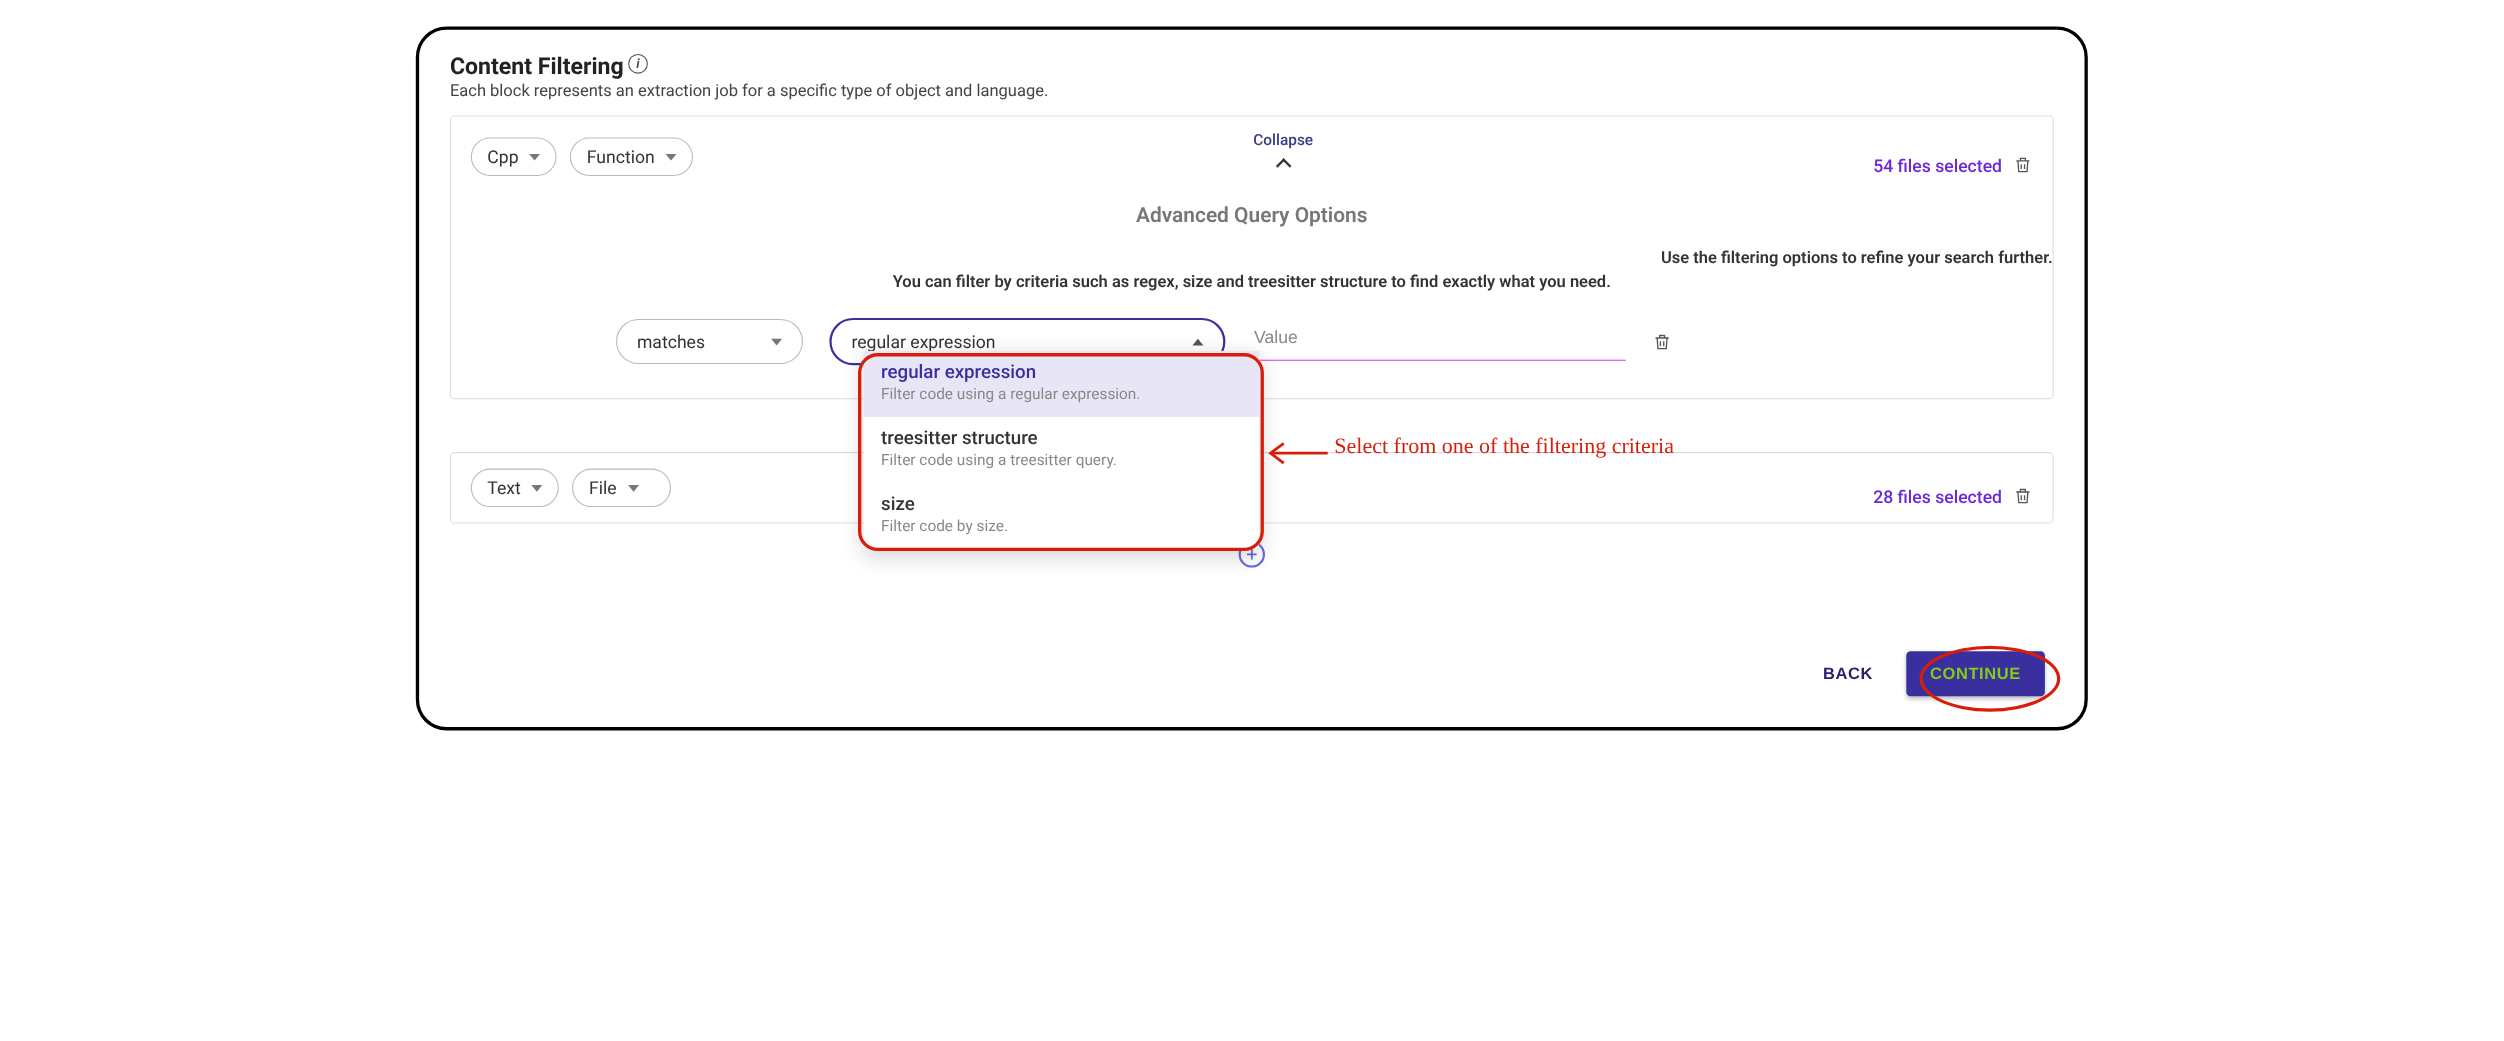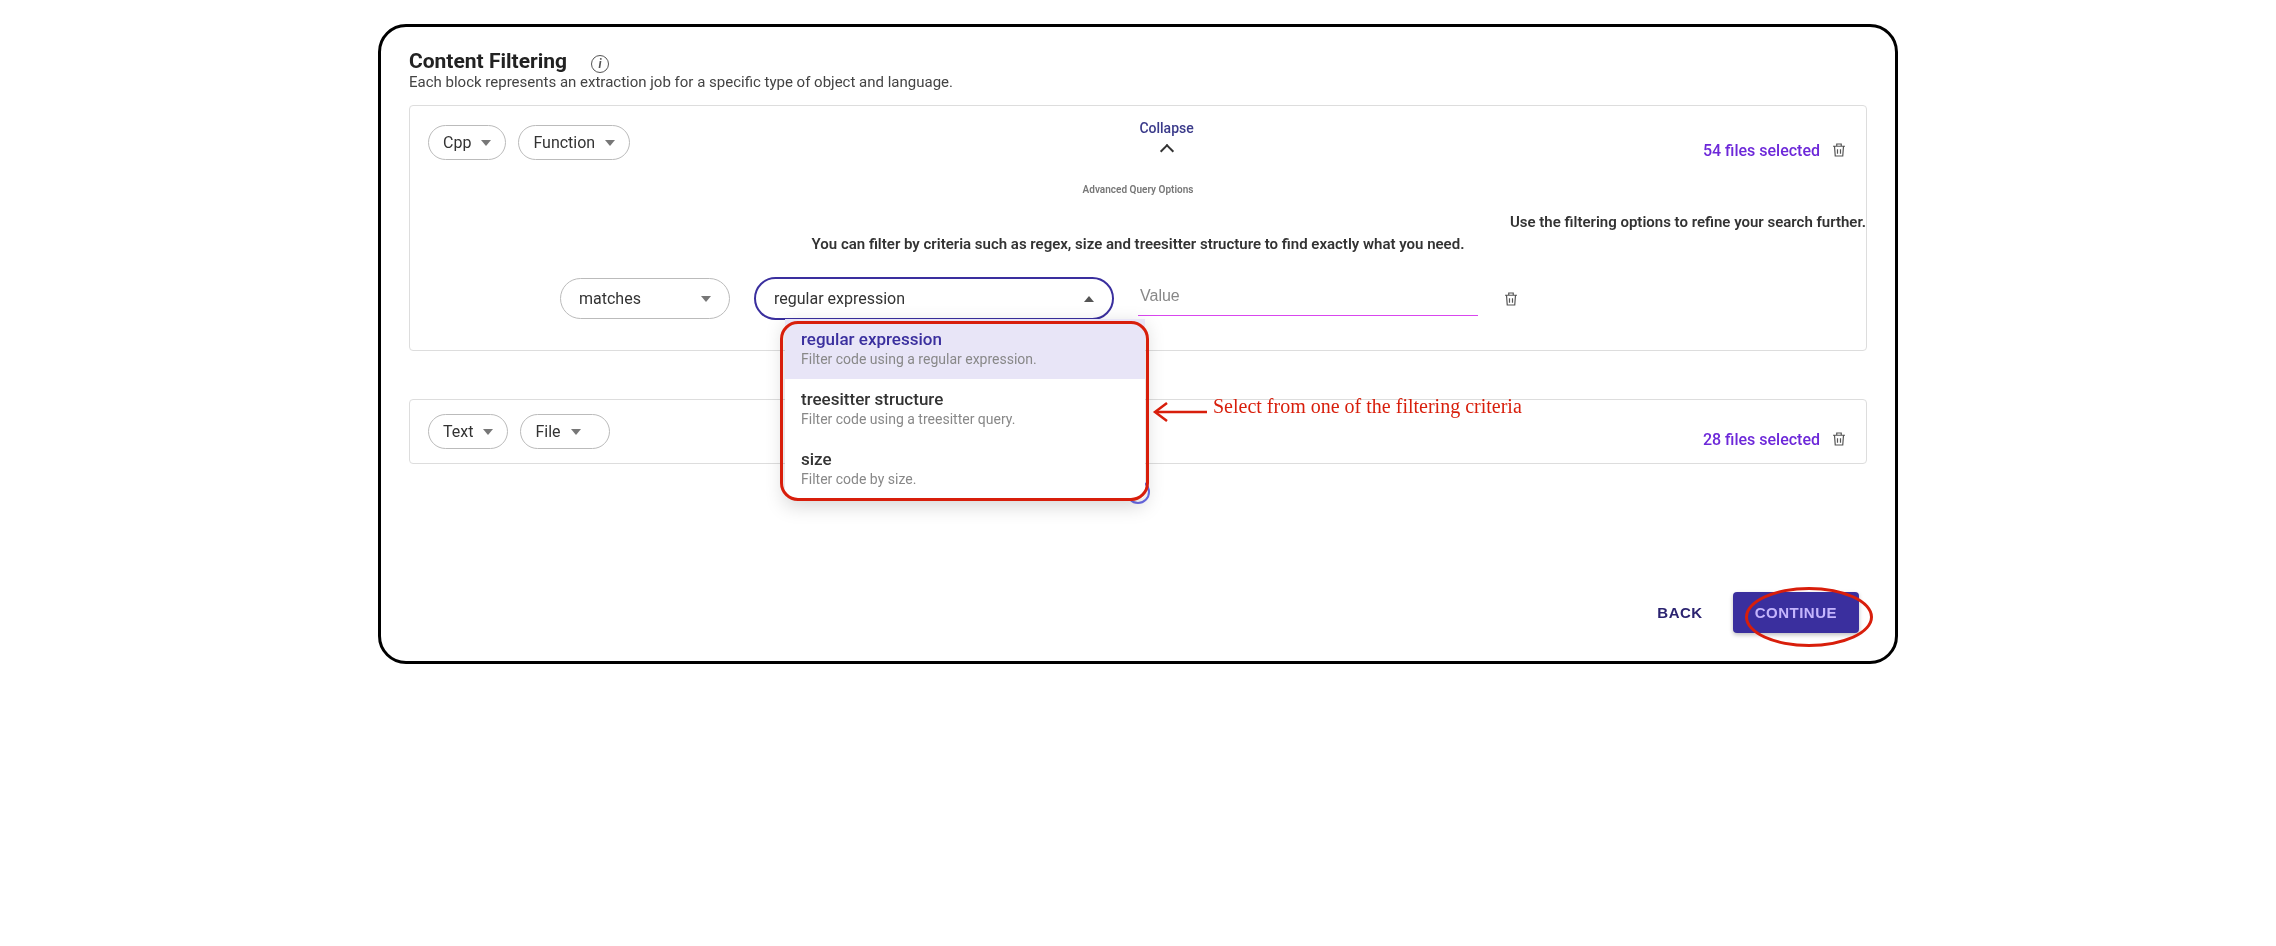--- a/index.html
+++ b/index.html
@@ -20,22 +20,22 @@
     margin: 0 auto;
     padding: 22px 28px 18px 28px;
     position: relative;
     background: #fff;
   }
   .cf-title {
     font-size: 21px;
     font-weight: 700;
     color: #222;
     display: flex;
-    align-items: flex-end;
-    gap: 24px;
+    align-items: flex-start;
+    gap: 4px;
   }
   .cf-subtitle {
     font-size: 15px;
     color: #444;
     margin-top: 0;
     margin-bottom: 14px;
   }
   .info-icon {
     width: 18px; height: 18px;
     border: 1.5px solid #555;
@@ -94,21 +94,21 @@
     margin-top: 6px;
   }
   .collapse-label {
     color: #3a3a8a;
     font-size: 14px;
     font-weight: 500;
   }
   .adv-title {
     text-align: center;
     color: #777;
-    font-size: 10px;
+    font-size: 19px;
     font-weight: 600;
     margin-top: 16px;
   }
   .adv-desc1 {
     text-align: right;
     color: #333;
     font-size: 15px;
     font-weight: 600;
     margin-top: 18px;
   }
@@ -236,21 +236,21 @@
     border: none;
     color: #2b2370;
     font-weight: 700;
     font-size: 15px;
     letter-spacing: 0.5px;
     padding: 10px 10px;
     cursor: pointer;
   }
   .btn-continue {
     background: #3a2f9e;
-    color: #c4b5fd;
+    color: #84cc16;
     font-weight: 700;
     font-size: 15px;
     letter-spacing: 0.5px;
     border: none;
     border-radius: 4px;
     padding: 12px 22px;
     cursor: pointer;
     box-shadow: 0 2px 4px rgba(0,0,0,0.25);
   }
 

